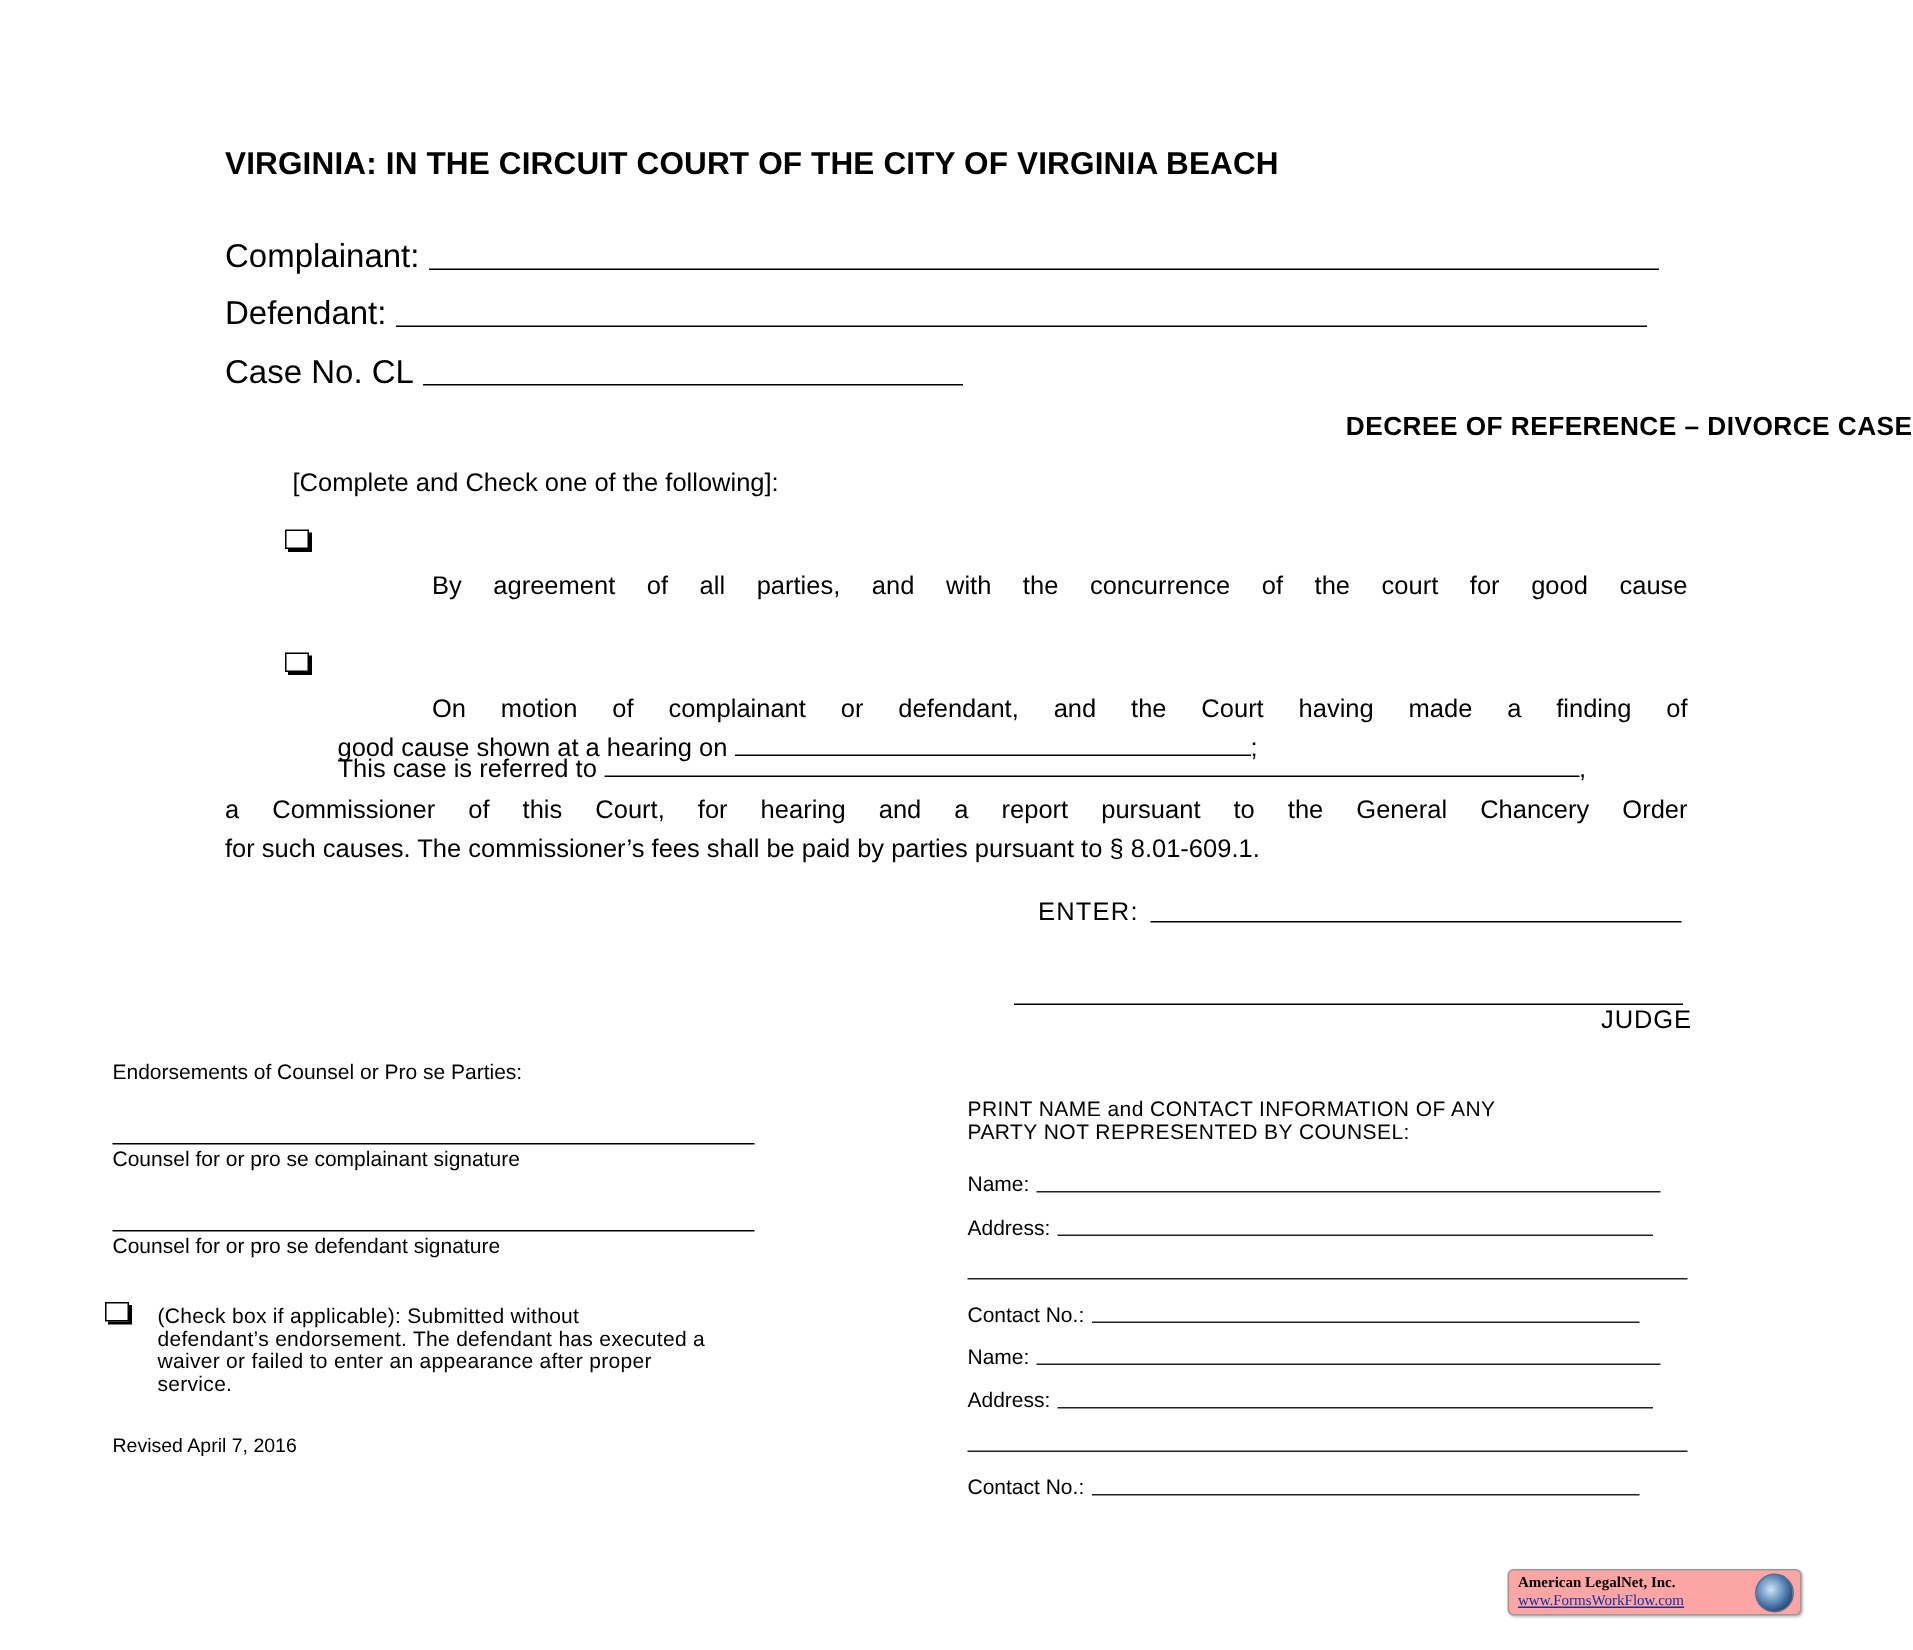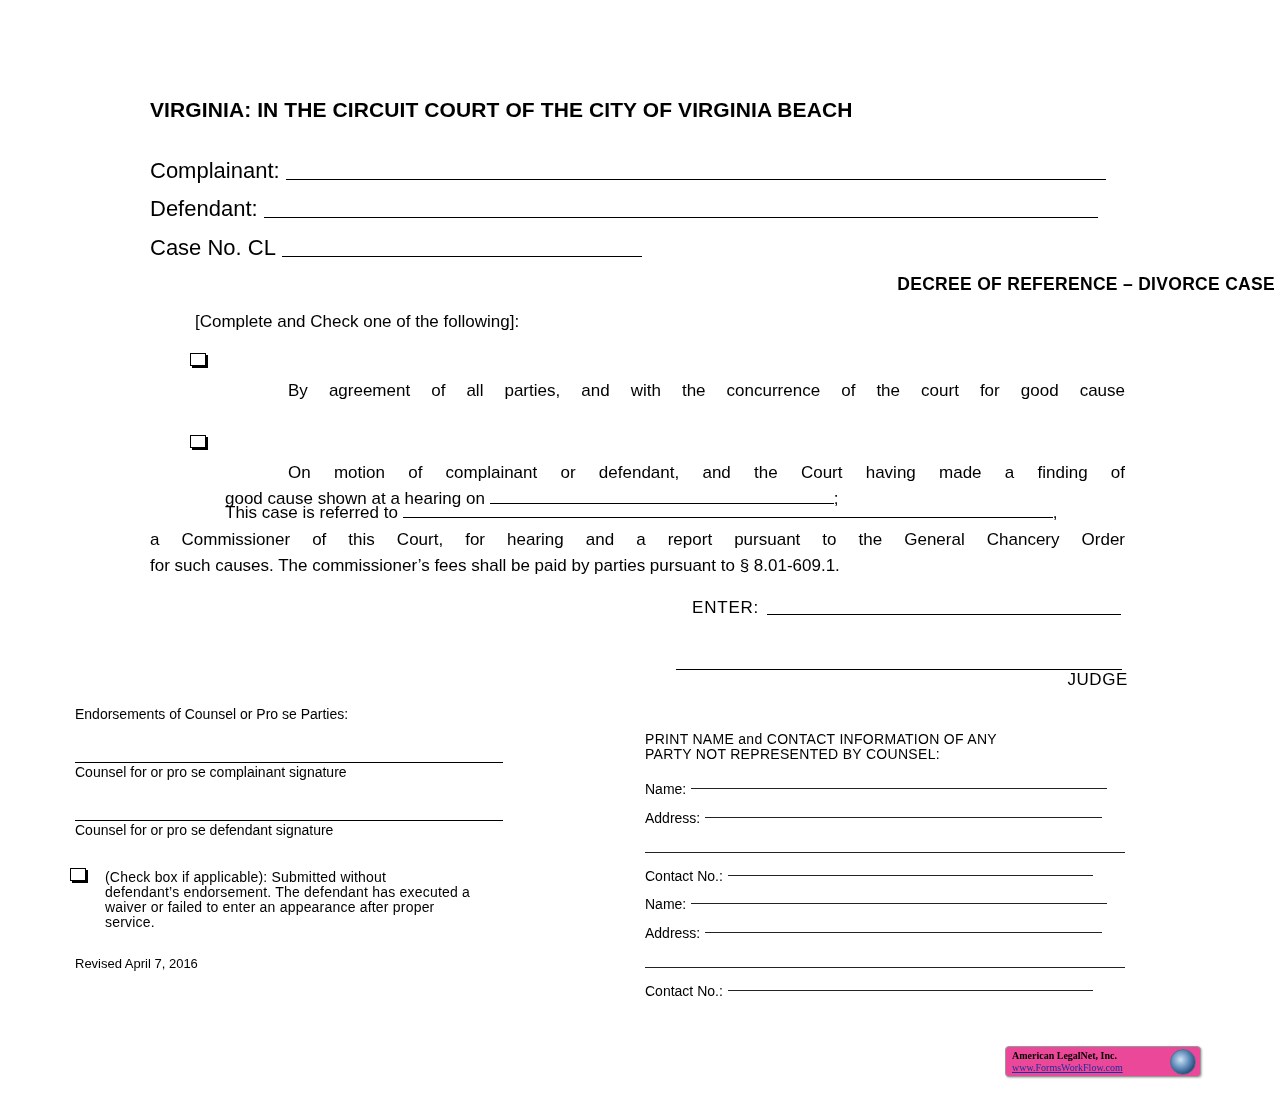--- a/index.html
+++ b/index.html
@@ -14,24 +14,24 @@
     .cb { width: 14px; height: 11px; border: 1.5px solid #000; box-shadow: 2px 2px 0 #000; background: #fff; cursor: pointer; }
     .para { font-size: 17px; line-height: 26px; }
     .opt { left: 225px; width: 900px; margin-top: 30px; }
     .opt .first { text-indent: 63px; text-align: justify; text-align-last: justify; }
     .fill { display: inline-block; border-bottom: 1.3px solid #000; vertical-align: baseline; height: 14px; }
     .enter { left: 676px; top: 598px; font-size: 17px; letter-spacing: 0.8px; white-space: nowrap; display: flex; align-items: flex-end; margin-left: 16px; }
     .judge-line { left: 676px; top: 669px; width: 446px; border-bottom: 1.3px solid #000; }
     .judge { left: 676px; width: 452px; top: 670px; text-align: right; font-size: 17px; letter-spacing: 0.6px; }
     .small { font-size: 14px; }
     .sigline { width: 428px; border-bottom: 1.5px solid #000; }
-    .contact-row { left: 645px; font-size: 14px; display: flex; align-items: center; white-space: nowrap; }
+    .contact-row { left: 645px; font-size: 14px; display: flex; align-items: flex-end; white-space: nowrap; }
     .contact-row .uline { margin-left: 5px; margin-bottom: 2px; border-bottom: 1px solid #222; }
     .logo { left: 1005px; top: 1046px; width: 194px; height: 29px; border: 1px solid #999; border-radius: 4px;
-            box-shadow: 1px 1px 2px #bbb; background: #ec4899; }
+            box-shadow: 1px 1px 2px #bbb; background: #fca5a5; }
     .logo-line1 { position: absolute; left: 6px; top: 3px; font-family: "Liberation Serif", serif; font-weight: bold; font-size: 10px; }
     .logo-line2 { position: absolute; left: 6px; top: 15px; font-family: "Liberation Serif", serif; font-size: 10px; color: #1a2fa0; text-decoration: underline; }
     .logo-globe { position: absolute; right: 4px; top: 2px; width: 24px; height: 24px; border-radius: 50%;
                   background: radial-gradient(circle at 40% 40%, #cfe4f5 0%, #5b88b8 45%, #1d3e6b 80%); border: 1px solid #5a6f88; }
   </style>
 </head>
 <body>
 
 <div class="abs title">VIRGINIA: IN THE CIRCUIT COURT OF THE CITY OF VIRGINIA BEACH</div>
 

